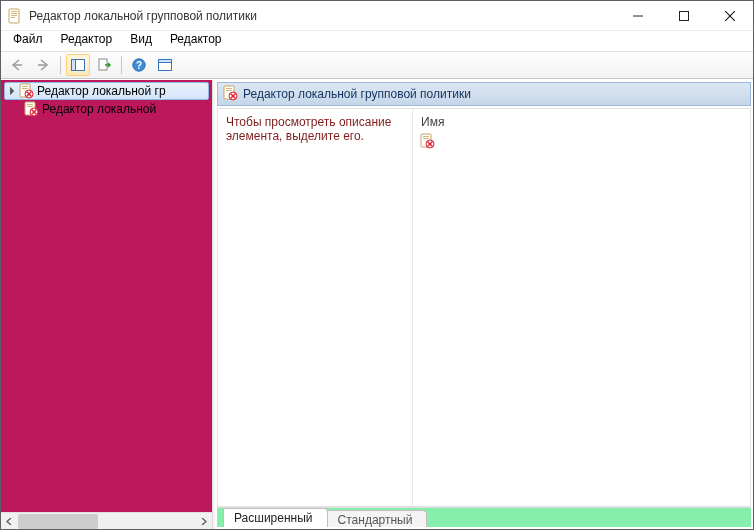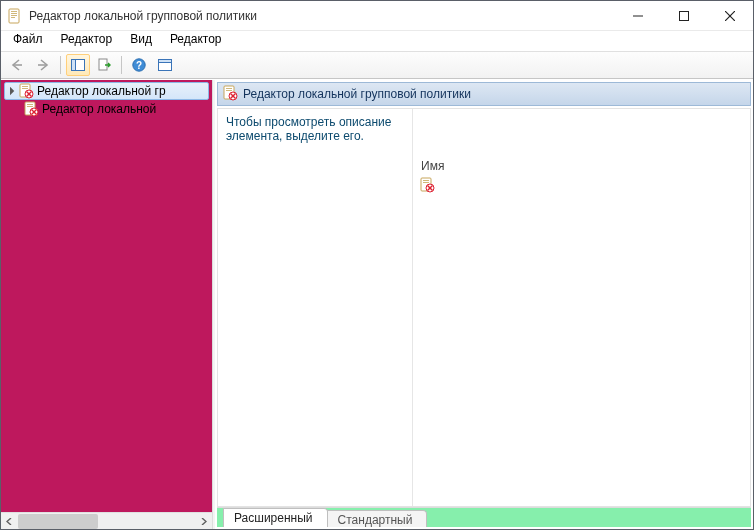--- a/index.html
+++ b/index.html
@@ -156,27 +156,26 @@
     flex:1;
     display:flex;
     border: 1px solid #e3e3e3;
     margin: 0 2px 0 2px;
     min-height: 0;
   }
   .desc-col {
     width: 195px;
     padding: 6px 8px;
     font-size: 12px;
-    color:#0c4a6e;
+    color:#7f1d1d;
     border-right: 1px solid #e6e6e6;
   }
   .list-col {
     flex:1;
     padding: 4px 6px;
-    margin-top: 44px;
   }
   .list-header {
     font-size:12px;
     color:#444;
     padding: 2px 2px 4px 2px;
   }
   .list-item-row {
     display:flex; align-items:center; gap:4px;
     height: 18px;
     font-size:12px;

